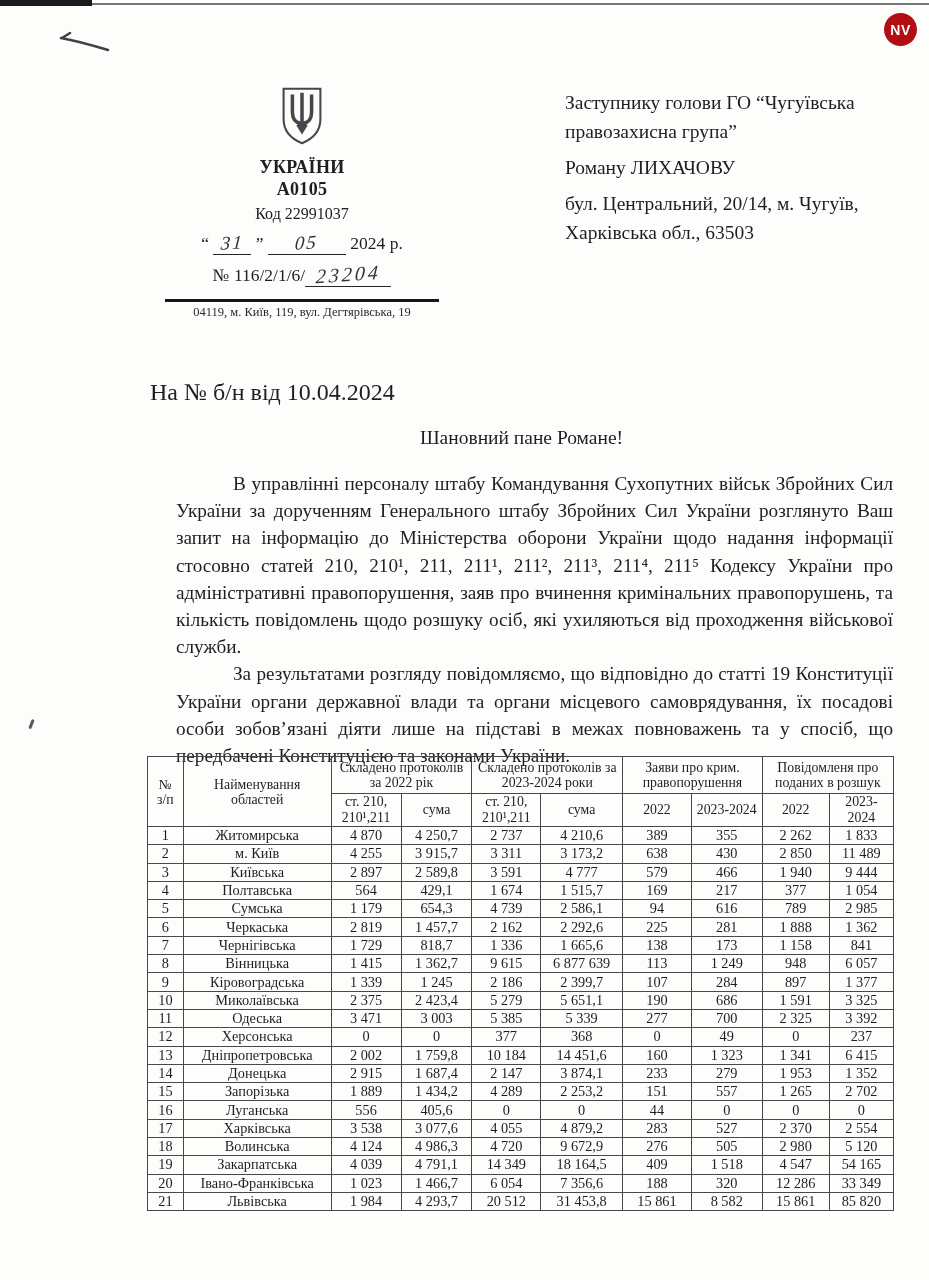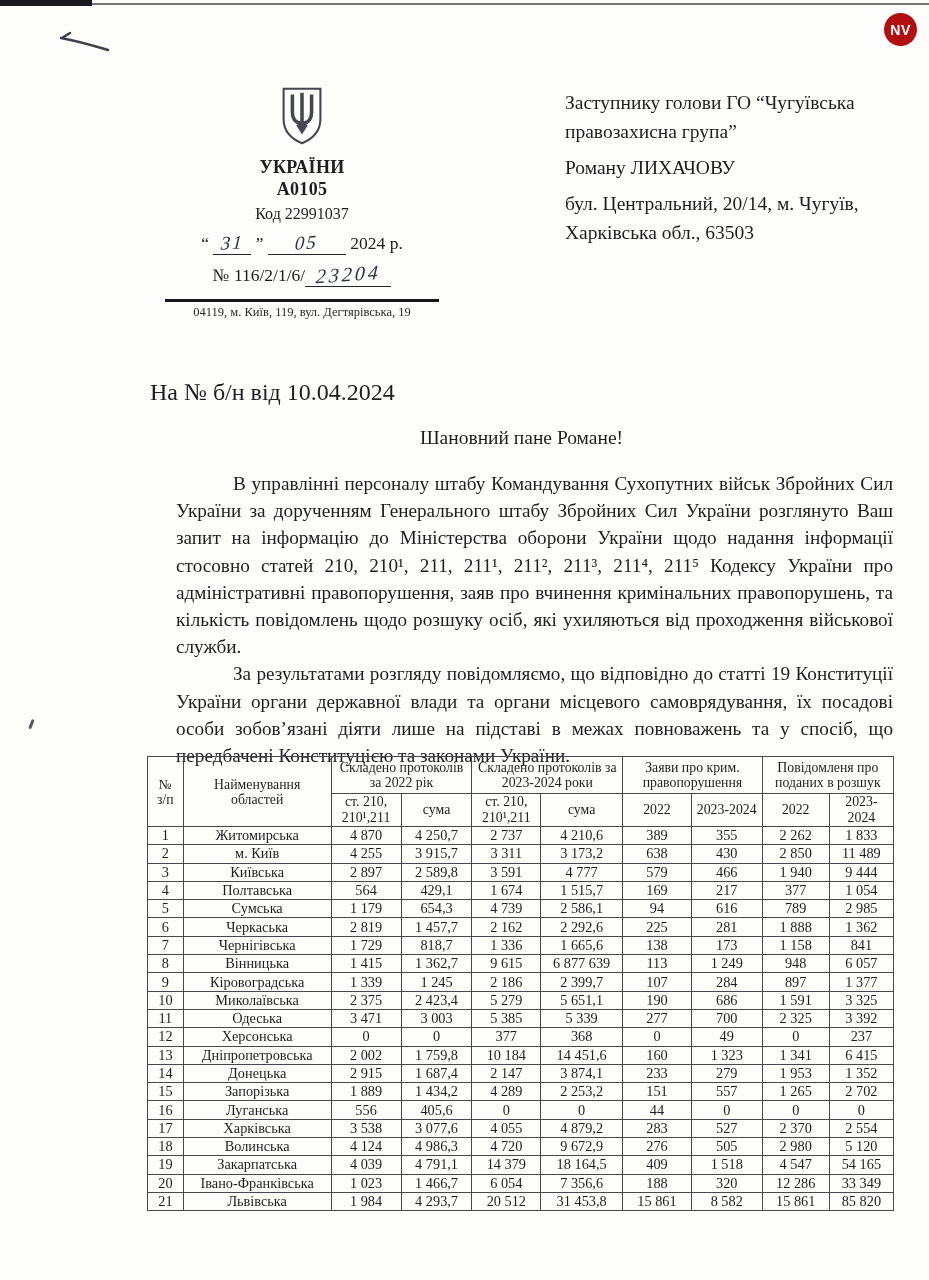--- a/index.html
+++ b/index.html
@@ -363,21 +363,21 @@
             <td>276</td>
             <td>505</td>
             <td>2 980</td>
             <td>5 120</td>
           </tr>
           <tr>
             <td>19</td>
             <td>Закарпатська</td>
             <td>4 039</td>
             <td>4 791,1</td>
-            <td>14 379</td>
+            <td>14 349</td>
             <td>18 164,5</td>
             <td>409</td>
             <td>1 518</td>
             <td>4 547</td>
             <td>54 165</td>
           </tr>
           <tr>
             <td>20</td>
             <td>Івано-Франківська</td>
             <td>1 023</td>

